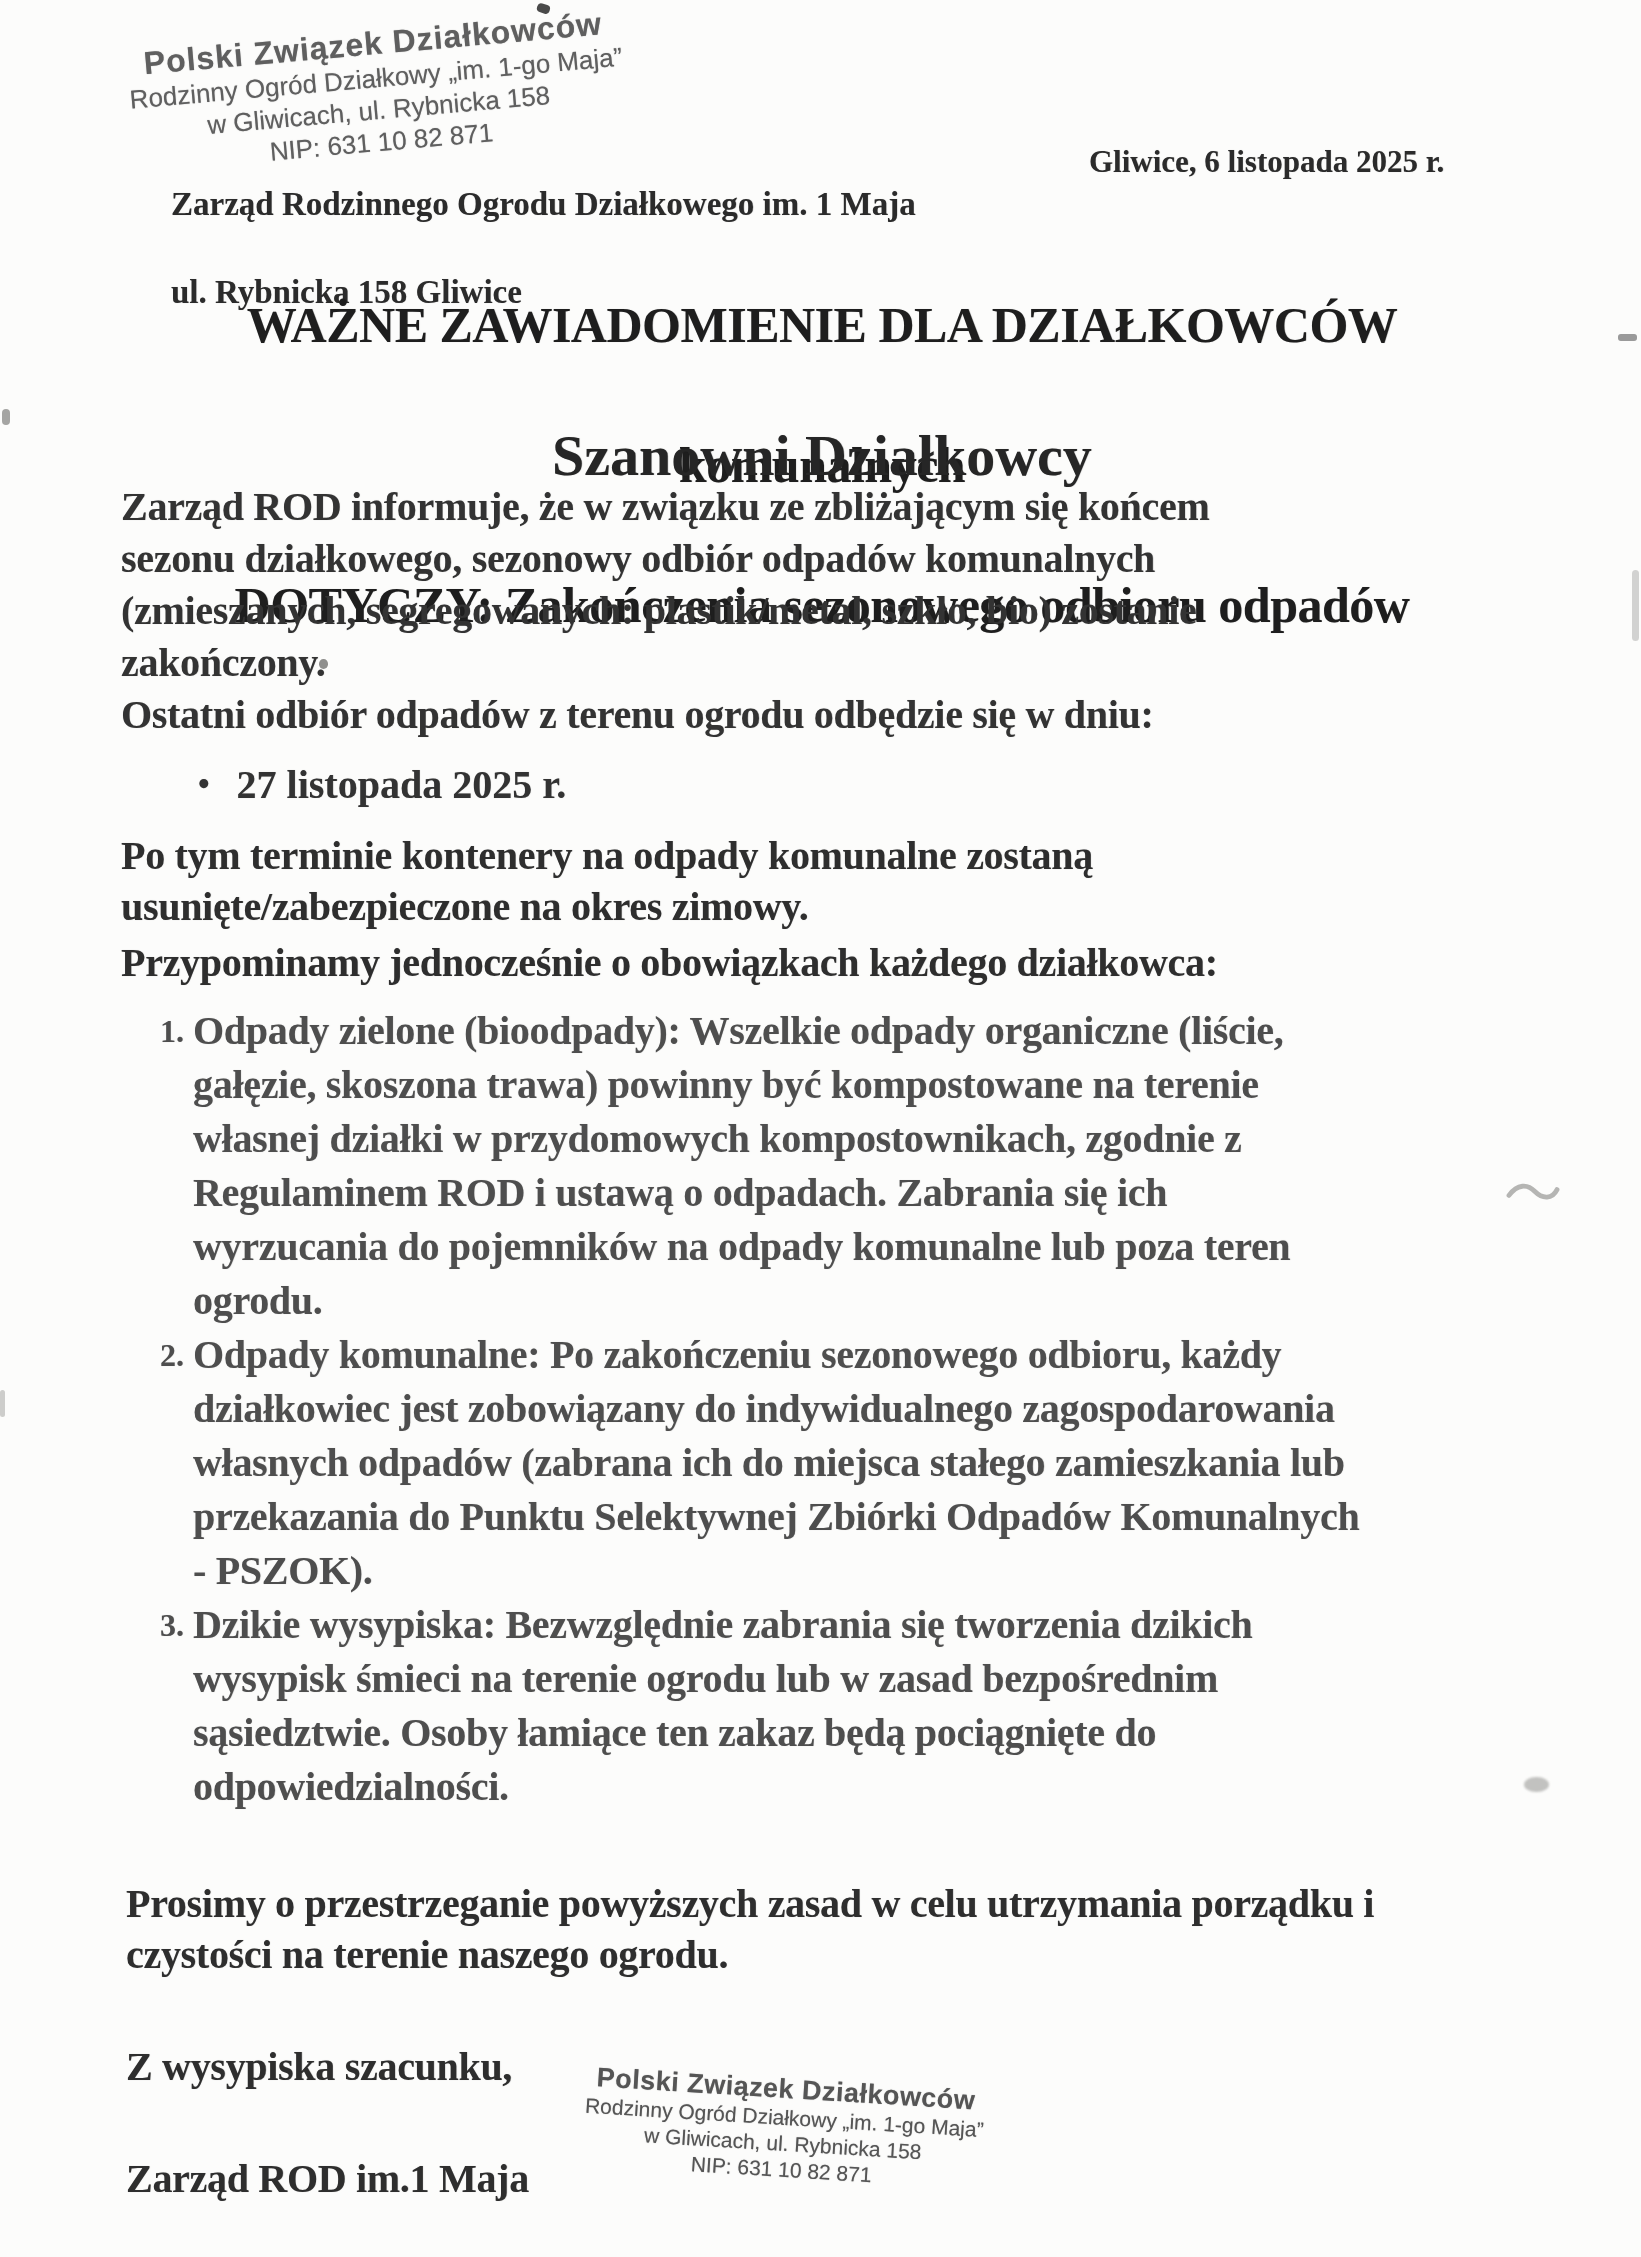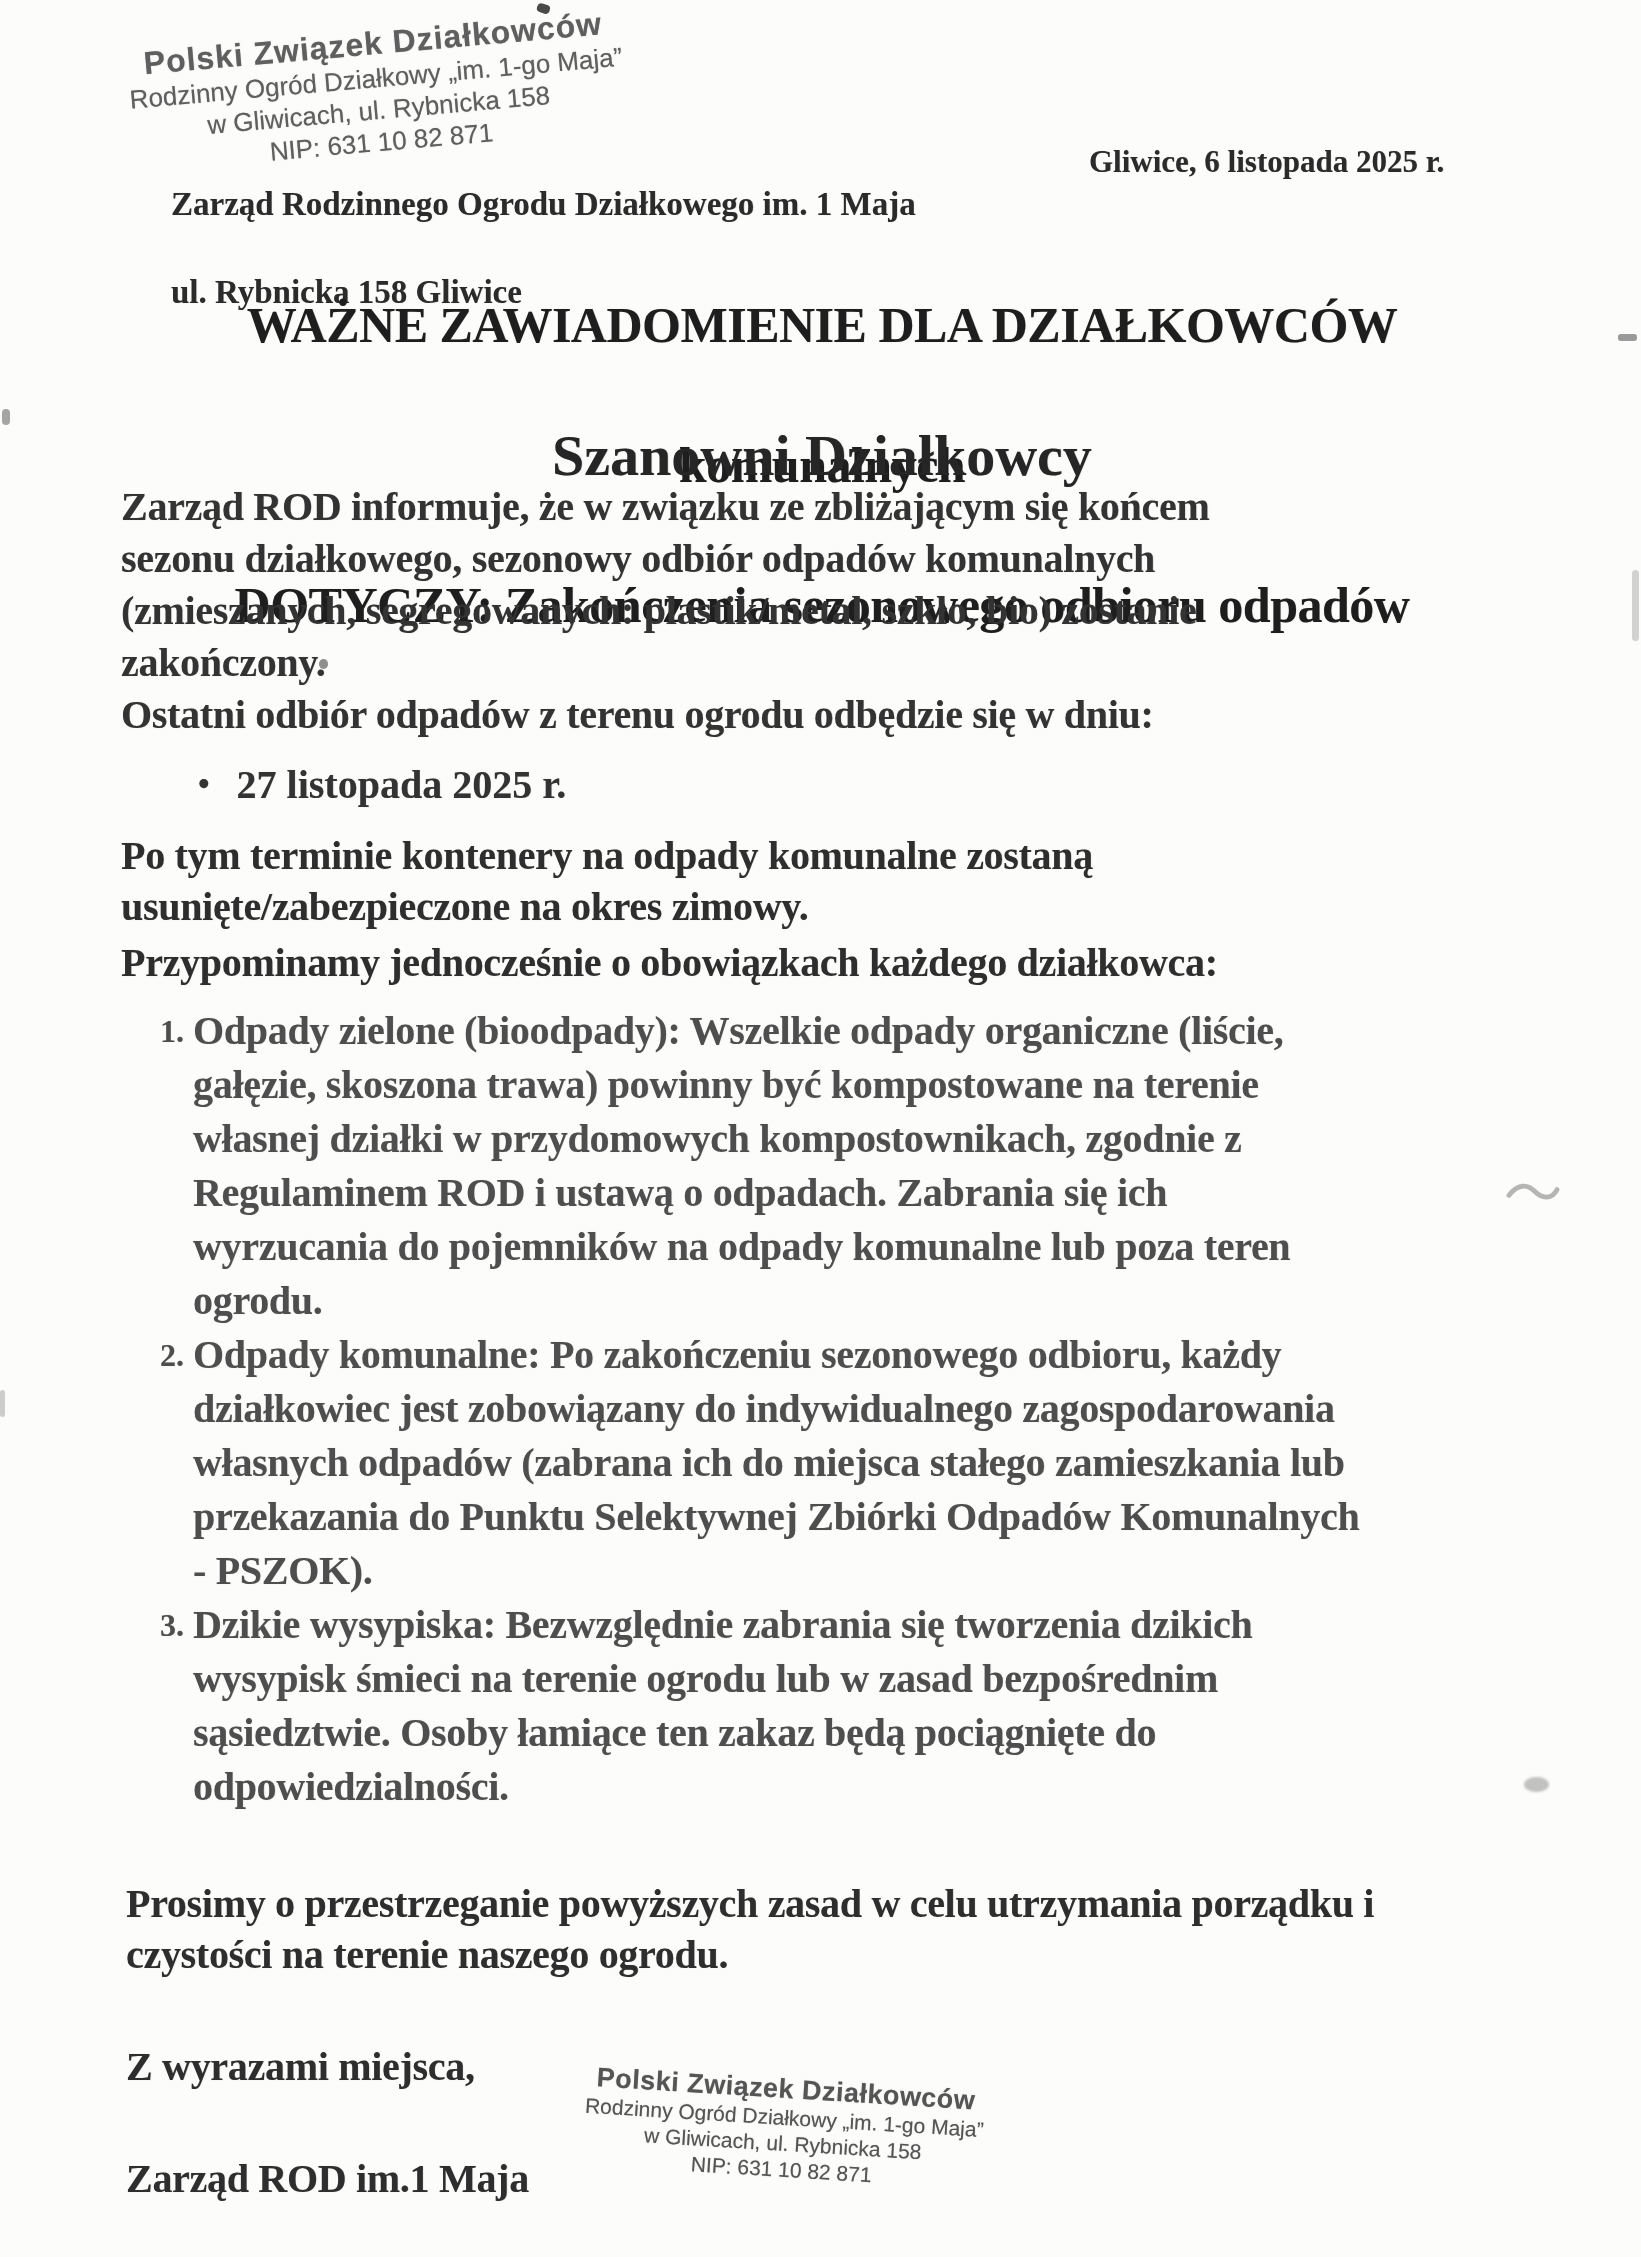--- a/index.html
+++ b/index.html
@@ -122,21 +122,21 @@
       <div class="obl-text">Dzikie wysypiska: Bezwzględnie zabrania się tworzenia dzikich
 wysypisk śmieci na terenie ogrodu lub w zasad bezpośrednim
 sąsiedztwie. Osoby łamiące ten zakaz będą pociągnięte do
 odpowiedzialności.</div>
     </div>
   </div>
 
   <div class="doc closing">
     <div>Prosimy o przestrzeganie powyższych zasad w celu utrzymania porządku i
 czystości na terenie naszego ogrodu.</div>
-    <div>Z wyrazami miejsca,</div>
+    <div>Z wysypiska szacunku,</div>
     <div>Zarząd ROD im.1 Maja</div>
   </div>
 
   <div class="stamp stamp-bottom">
     <div class="s1">Polski Związek Działkowców</div>
     <div class="s2">Rodzinny Ogród Działkowy „im. 1-go Maja”</div>
     <div class="s3">w Gliwicach, ul. Rybnicka 158</div>
     <div class="s4">NIP: 631 10 82 871</div>
   </div>
 

